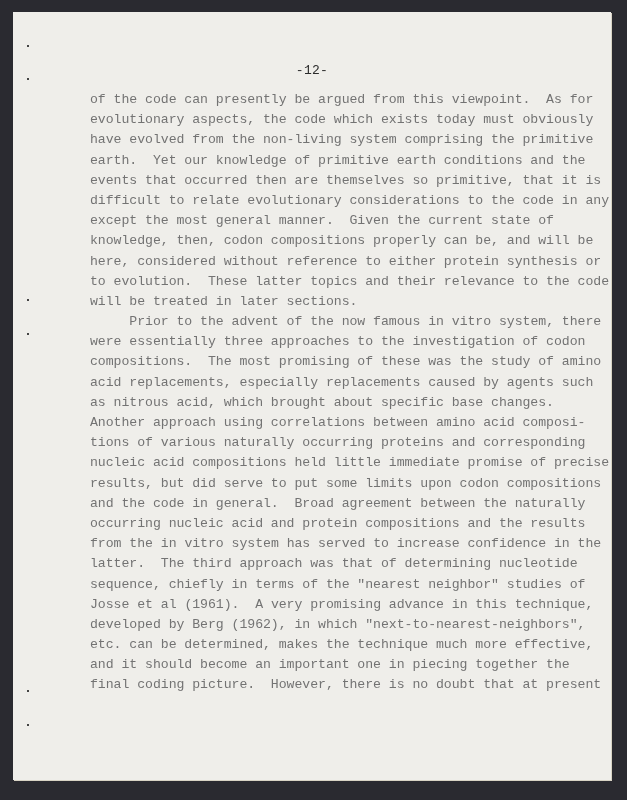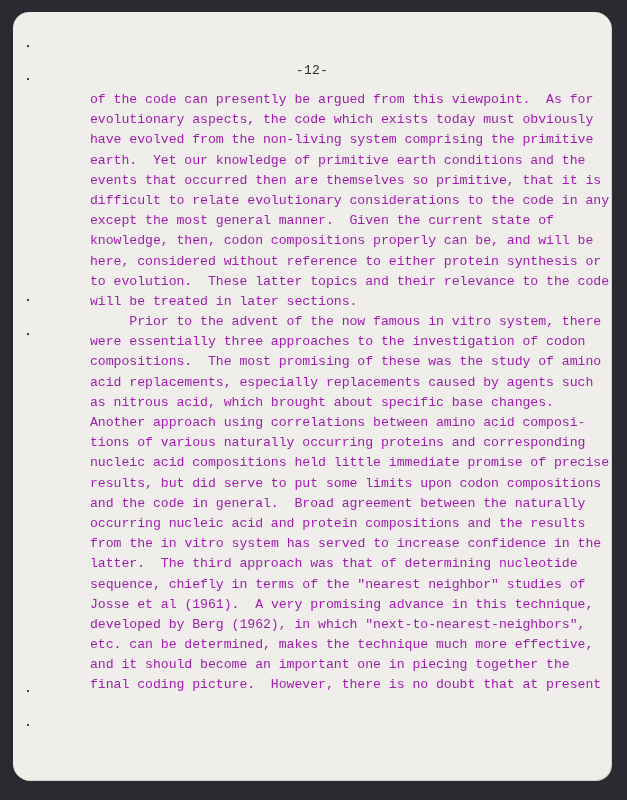--- a/index.html
+++ b/index.html
@@ -6,32 +6,31 @@
   body {
     width: 627px; height: 800px; overflow: hidden;
     background: #2a2a30;
     position: relative;
     font-family: "Liberation Mono", "DejaVu Sans Mono", monospace;
   }
   .page {
     position: absolute; left: 13px; top: 12px; width: 598px; height: 768px;
     background: #efeeea;
     box-shadow: 1px 1px 0 #d8d3c4;
-    border-radius: 16px;
   }
   .dot {
     position: absolute; width: 2px; height: 2px; background: #444; left: 14px;
   }
   .page-number {
     position: absolute; top: 51px; left: 0; width: 100%; text-align: center;
     font-size: 13px; color: #2b2b2b; letter-spacing: 0.3px;
   }
   .body-text {
     position: absolute; left: 77px; top: 78px; width: 500px;
-    font-size: 13.2px; line-height: 20.2px; color: #a21caf;
+    font-size: 13.2px; line-height: 20.2px; color: #737373;
     white-space: pre;
     letter-spacing: -0.05px;
   }
   .line { display: block; height: 20.2px; }
   .u { text-underline-offset: 2px; }
 </style>
 </head>
 <body>
 
 <div class="page">

